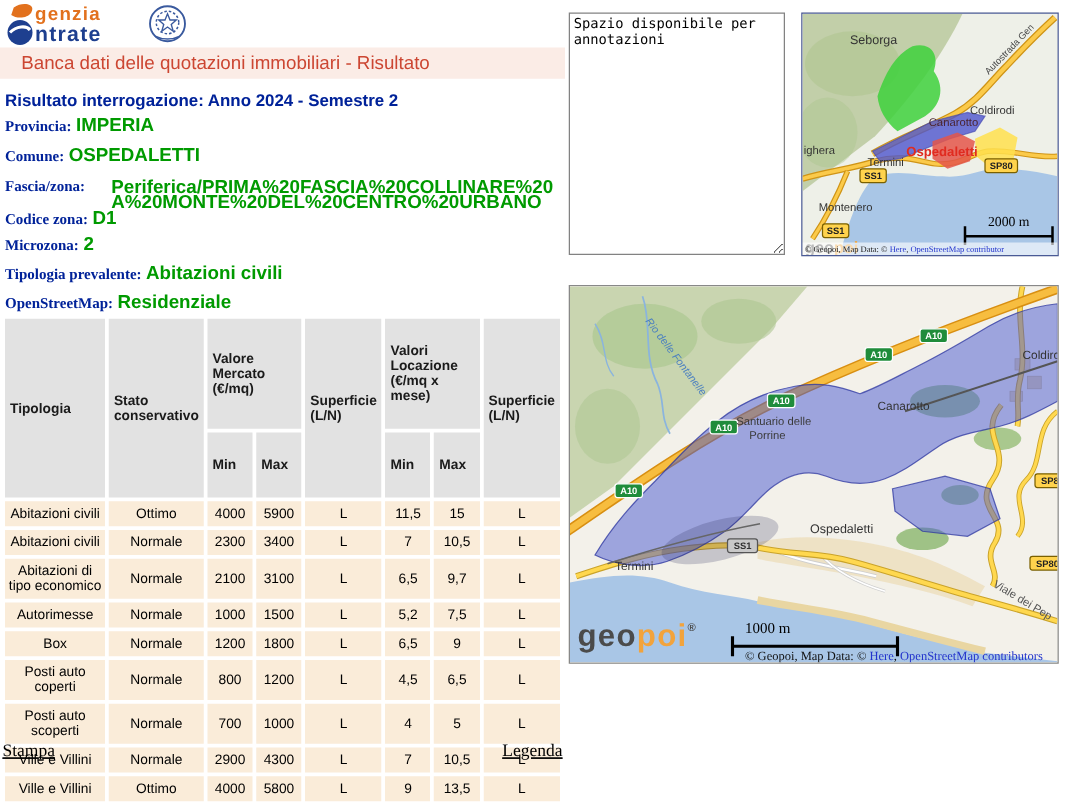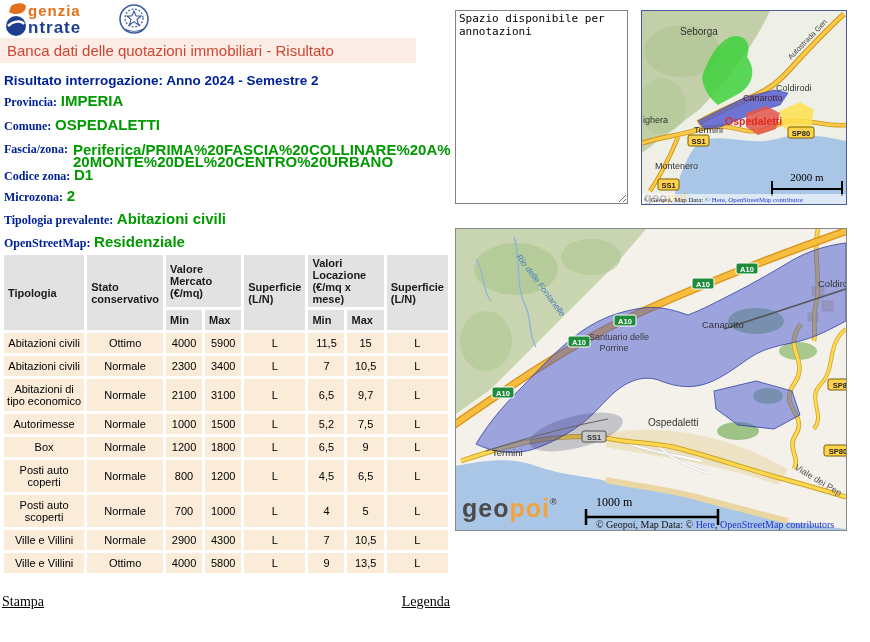--- a/index.html
+++ b/index.html
@@ -5,42 +5,42 @@
   html,body{margin:0;padding:0;}
   body{
     width:870px;height:642px;position:relative;background:#fff;
     font-family:"Liberation Sans",sans-serif;overflow:hidden;
   }
   .abs{position:absolute;}
 
   
   .logo{left:4px;top:2px;width:150px;height:36px;}
   .titlebar{
-    left:0;top:38px;width:416px;height:25px;background:#fbece6;
-    color:#cc4632;font-size:15px;line-height:25px;padding-left:7px;
+    left:0;top:38px;width:452px;height:25px;background:#fbece6;
+    color:#cc4632;font-size:15px;line-height:25px;padding-left:17px;
     box-sizing:border-box;white-space:nowrap;
   }
 
   
   .qheading{left:4px;top:73px;width:448px;font-size:13.5px;font-weight:bold;color:#002299;}
   .qline{left:4px;width:448px;font-size:13px;}
   .qlabel{font-family:"Liberation Serif",serif;font-size:12px;font-weight:bold;color:#002299;}
   .qvalue{font-size:15px;font-weight:bold;color:#009a00;}
   .qflex{display:flex;}
-  .qflex .qlabel{flex:0 0 auto;margin-right:5px;}
+  .qflex .qlabel{flex:0 0 auto;margin-right:21px;}
   .qflex .qvalue{flex:1 1 auto;word-break:break-all;line-height:12px;padding-top:2px;}
 
   
   table.quot{
     position:absolute;left:1px;top:252px;width:450px;
     border-collapse:separate;border-spacing:3px;background:#fff;
   }
   table.quot td{font-size:11px;}
   td.h{background:#e2e2e2;font-weight:bold;color:#1a1a1a;text-align:left;
-       vertical-align:middle;padding:2px 4px;}
+       vertical-align:middle;padding:20px 4px;}
   td.c{background:#faecd9;color:#000;text-align:center;vertical-align:middle;padding:4px 2px;}
 
   .footerlinks{
     left:2px;top:594px;width:448px;display:flex;justify-content:space-between;
     font-family:"Liberation Serif",serif;font-size:14px;text-decoration:underline;
   }
   .footerlinks a{color:#000;text-decoration:underline;cursor:pointer;}
 
   
   .anno{

